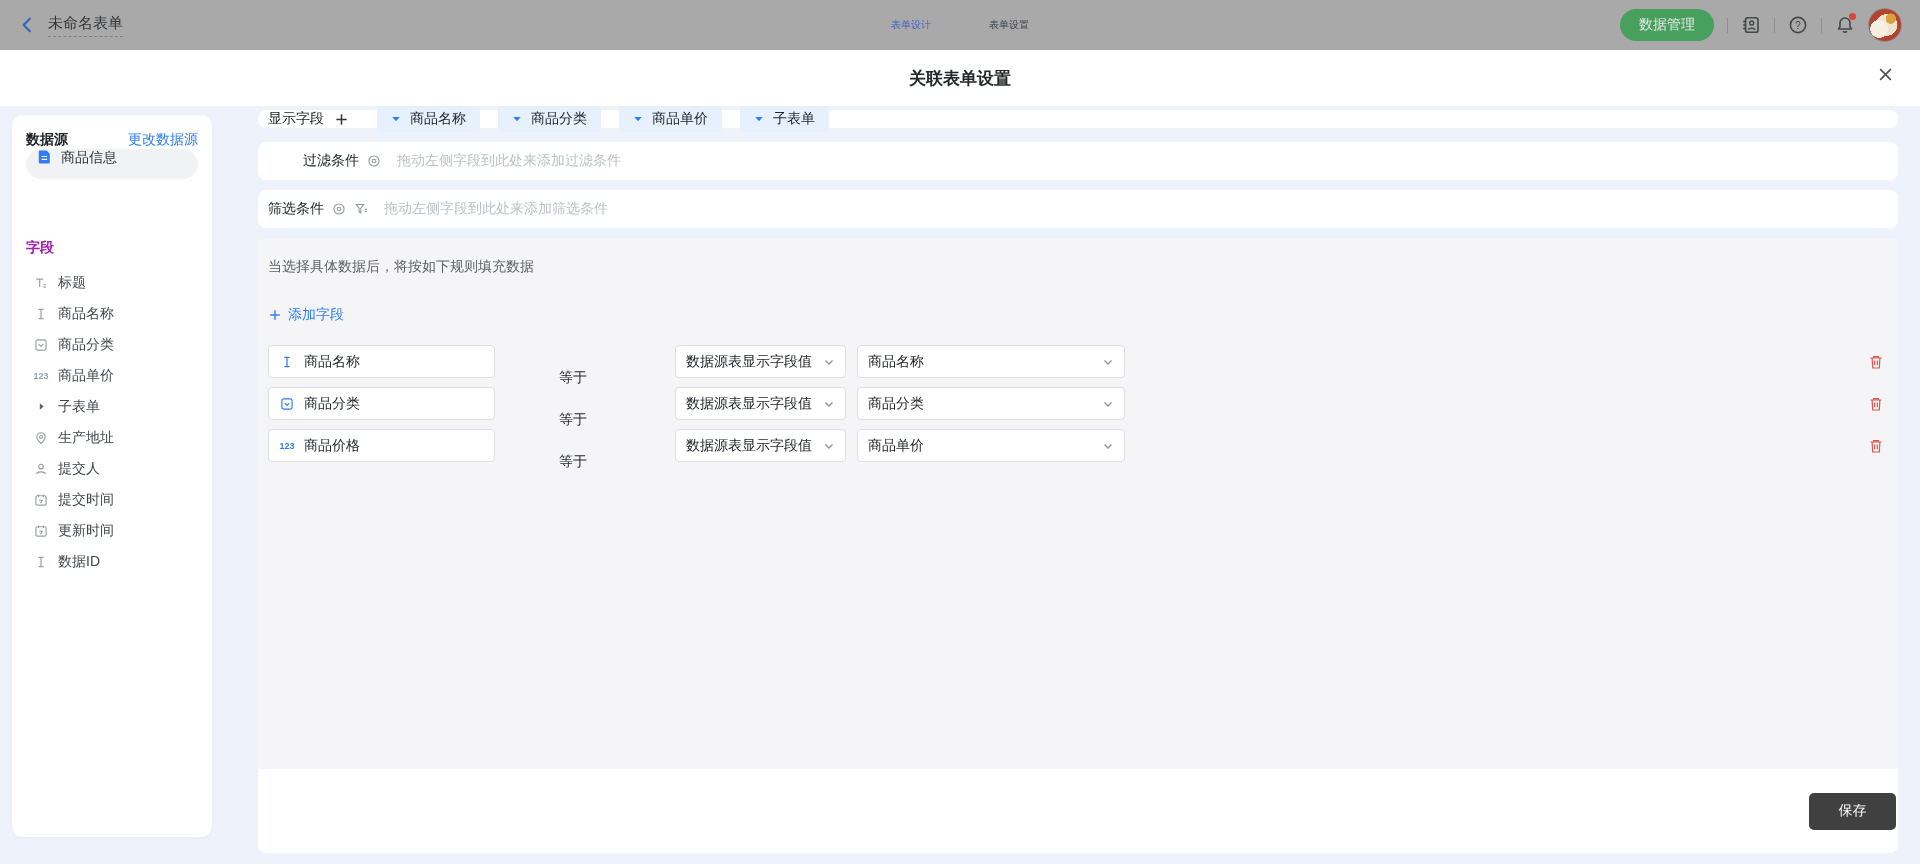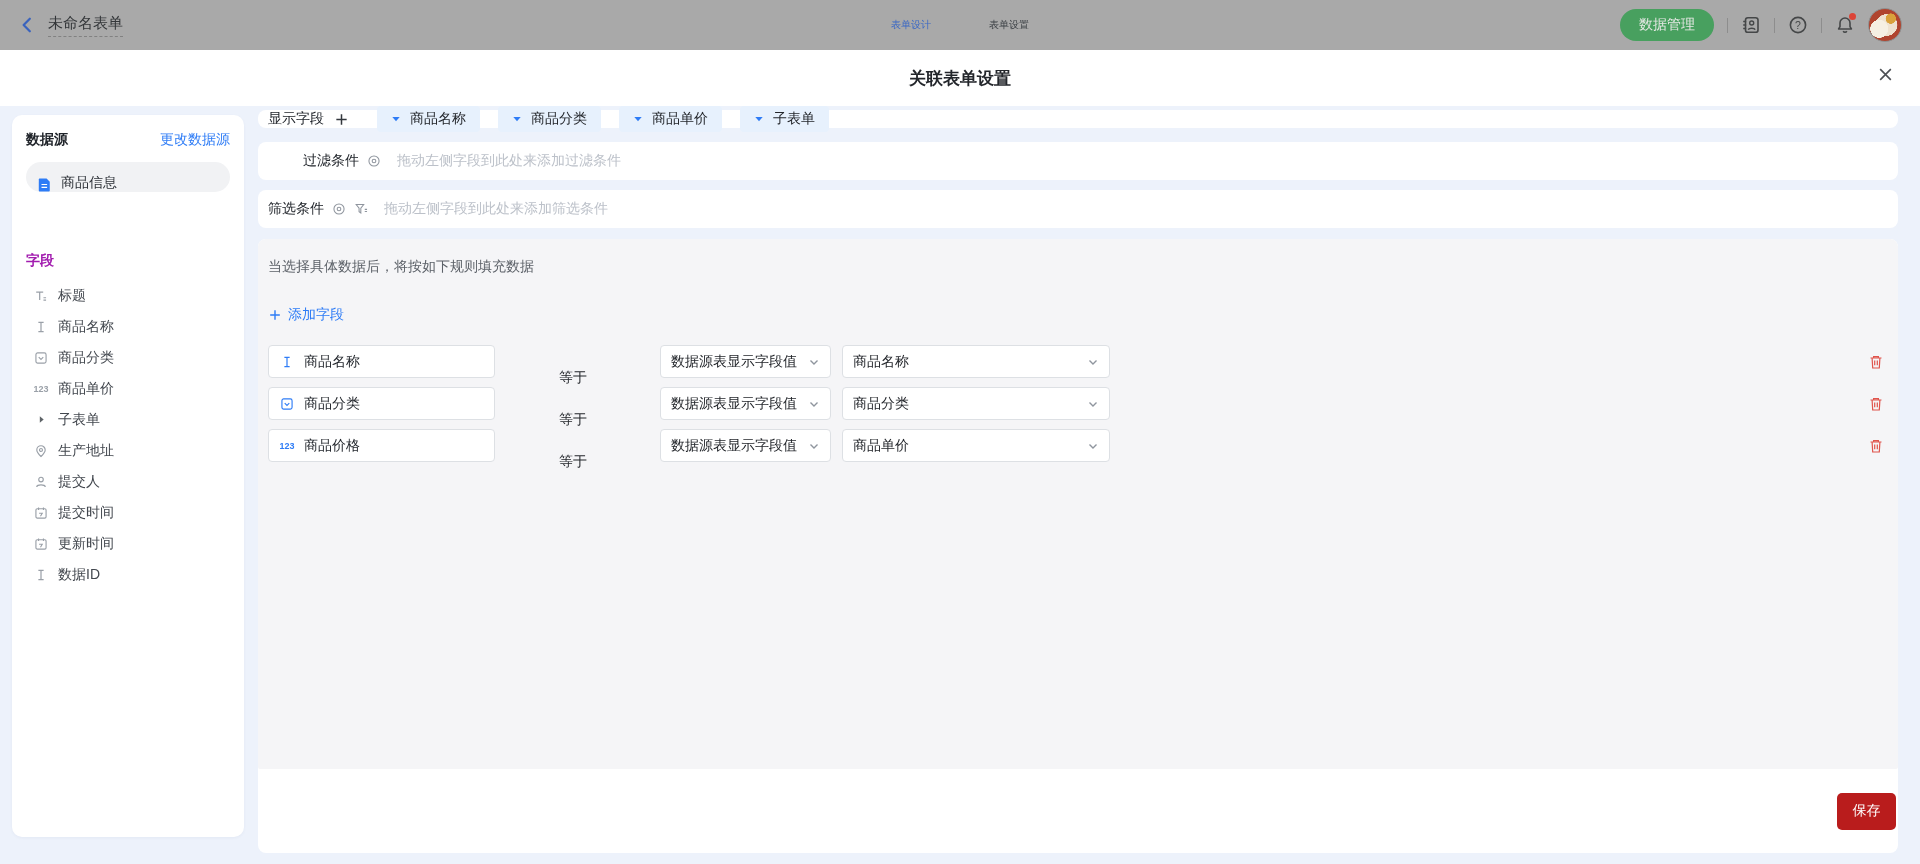--- a/index.html
+++ b/index.html
@@ -27,25 +27,25 @@
       radial-gradient(circle at 55% 50%, #efe2cf 0 45%, #b0442e 46% 75%, #6d4a33 76% 100%);
     border:1px solid #8f8f8f; }
 
   
   .modal { position:absolute; left:0; top:50px; right:0; bottom:0; background:#edf2fb; }
   .modal-titlebar { height:56px; background:#ffffff; display:flex; align-items:center; justify-content:center; position:relative; }
   .modal-title { font-size:17px; font-weight:bold; color:#23262b; }
   .modal-close { position:absolute; right:26px; top:16px; color:#4c4f54; cursor:pointer; display:flex; }
 
   
-  .sidebar-card { position:absolute; left:12px; top:65px; width:232px; bottom:27px; background:#fff; border-radius:10px; box-shadow:0 1px 3px rgba(60,80,130,.06); padding:16px 14px; overflow:hidden; }
+  .sidebar-card { position:absolute; left:12px; top:65px; width:200px; bottom:27px; background:#fff; border-radius:10px; box-shadow:0 1px 3px rgba(60,80,130,.06); padding:16px 14px; overflow:hidden; }
   .ds-header { display:flex; align-items:center; justify-content:space-between; }
   .ds-title { font-weight:bold; font-size:14px; color:#20242a; }
   .ds-link { color:#2e7cf6; font-size:14px; cursor:pointer; }
-  .ds-item { margin-top:13px; height:30px; background:#f1f2f4; border-radius:15px; display:flex; align-items:flex-end; gap:9px; padding:0 10px; font-size:14px; color:#2c3036; cursor:pointer; }
+  .ds-item { height:30px; background:#f1f2f4; border-radius:15px; display:flex; align-items:flex-start; gap:9px; padding:0 10px; font-size:14px; color:#2c3036; cursor:pointer; }
   .fields-title { margin-top:60px; font-weight:bold; font-size:14px; color:#a21caf; }
   .field-list { margin-top:10px; }
   .field-item { height:31px; display:flex; align-items:center; gap:9px; padding-left:7px; color:#42474e; font-size:14px; cursor:grab; }
   .f-ic { color:#9aa0a8; display:flex; align-items:center; width:16px; justify-content:center; flex:0 0 16px; }
   .num-ic { font-size:9px; color:#9aa0a8; letter-spacing:0; font-weight:bold; }
   .num-ic.blue { color:#2e7cf6; }
 
   
   .main-col { position:absolute; left:258px; right:22px; top:60px; bottom:11px; display:flex; flex-direction:column; }
   .row-card { background:#fff; border-radius:8px; display:flex; align-items:center; padding:0 10px; flex:0 0 auto; }
@@ -66,27 +66,27 @@
   .gray-panel { background:#f5f5f7; flex:0 0 530px; border-radius:2px; padding:14px 10px 0 10px; }
   .rules-hint { color:#5c6168; font-size:14px; margin-top:5px; }
   .add-field { margin-top:30px; display:inline-flex; align-items:center; gap:6px; color:#2e7cf6; font-size:14px; cursor:pointer; }
   .add-field .plus { display:flex; }
   .rules { margin-top:20px; display:flex; flex-direction:column; gap:9px; }
   .rule-row { display:flex; align-items:center; height:33px; }
   .rule-field-box { width:227px; height:33px; background:#fff; border:1px solid #dde0e4; border-radius:4px; display:flex; align-items:center; gap:9px; padding:0 10px; cursor:pointer; }
   .rule-field-box .f-ic { color:#2e7cf6; }
   .rule-op { margin-left:64px; width:46px; font-size:14px; color:#23262b;margin-top:32px; }
   .rule-select { height:33px; background:#fff; border:1px solid #dde0e4; border-radius:4px; display:flex; align-items:center; justify-content:space-between; padding:0 10px; font-size:14px; color:#23262b; cursor:pointer; }
-  .rule-select.src { margin-left:55px; width:171px;justify-content:space-between; }
+  .rule-select.src { margin-left:70px; width:171px;justify-content:space-between; }
   .rule-select.val { margin-left:11px; width:268px; }
   .sel-caret { color:#8f959e; display:flex; }
   .rule-trash { margin-left:auto; margin-right:4px; color:#e0544c; display:flex; cursor:pointer; }
 
   .card-big-footer { flex:1; display:flex; align-items:center; justify-content:flex-end; padding-right:2px; }
-  .save-btn { width:59px; height:37px; background:#b91c1c; color:#fff; border:none; border-radius:5px; font-size:14px; cursor:pointer; }
+  .save-btn { width:87px; height:37px; background:#404040; color:#fff; border:none; border-radius:5px; font-size:14px; cursor:pointer; }
 </style>
 </head>
 <body>
 
 <div class="hdr">
   <div class="hdr-left">
     <span class="back-btn">
       <svg width="18" height="18" viewBox="0 0 16 16">
           <path d="M10.5 2.5 5 8l5.5 5.5" fill="none" stroke="currentColor" stroke-width="2" stroke-linecap="round" stroke-linejoin="round"></path>
         </svg>

